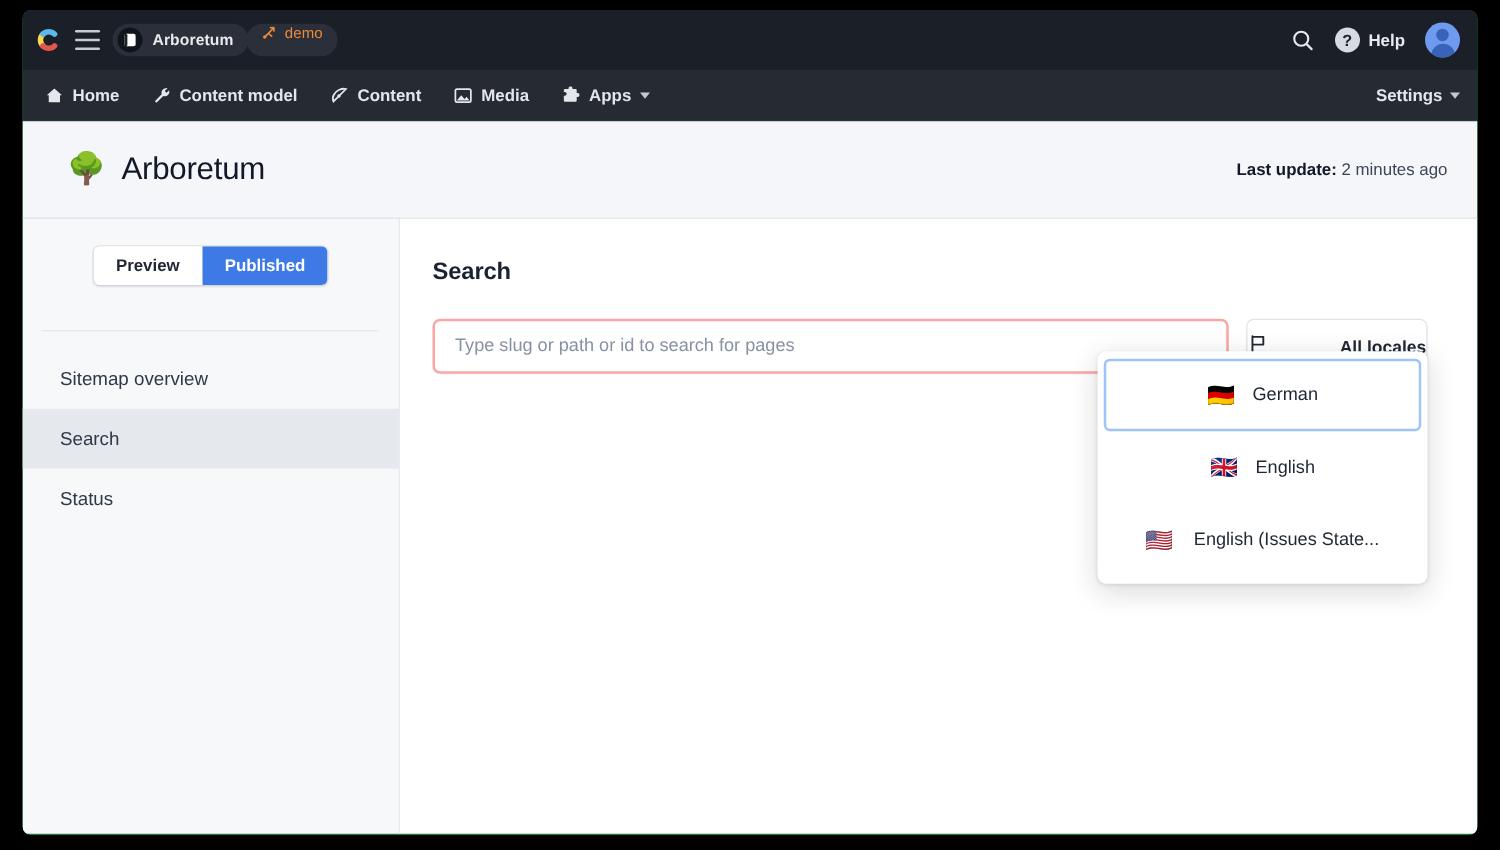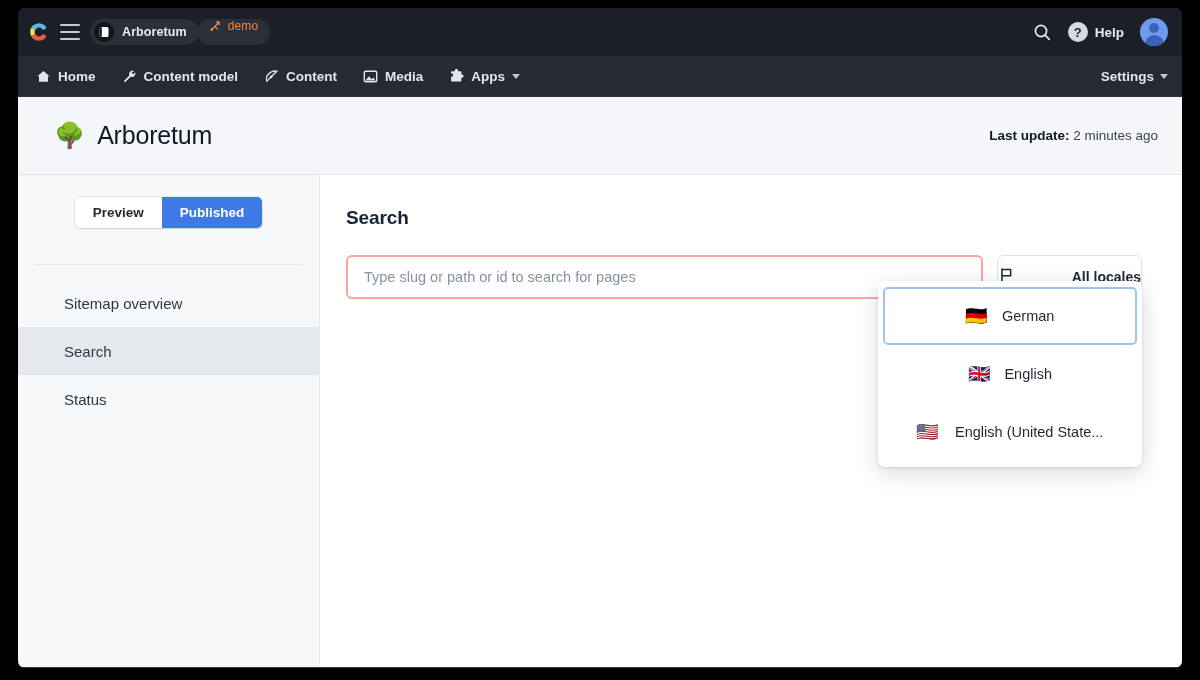--- a/index.html
+++ b/index.html
@@ -11,21 +11,21 @@
     overflow: hidden;
   }
 
   
   #frame {
     position: absolute;
     left: 18px; top: 8px;
     width: 1164px; height: 660px;
     border-radius: 7px;
     overflow: hidden;
-    background: #4c1d95;
+    background: #15803d;
   }
 
   
   .topbar {
     height: 48px;
     background: #1b1f27;
     display: flex;
     align-items: center;
     padding: 0 14px 0 10px;
     position: relative;
@@ -160,21 +160,21 @@
   .tg-on  { background: #3d7ae5; color: #fff; }
 
   .side-sep {
     height: 1px; background: #e4e8ed;
     margin: 36px 16px 0 16px;
   }
   .side-list { margin-top: 14px; }
   .side-item {
     height: 48px;
     display: flex; align-items: center;
-    padding-left: 46px;
+    padding-left: 30px;
     font-size: 15px;
     color: #2e3846;
     cursor: pointer;
   }
   .side-item.active { background: #e5e9ee; }
 
   .main {
     flex: 1;
     background: #fff;
     padding: 32px 40px 0 26px;
@@ -409,19 +409,19 @@
         <div class="locale-item focused">
           <span class="flag">🇩🇪</span>
           <span>German</span>
         </div>
         <div class="locale-item">
           <span class="flag">🇬🇧</span>
           <span>English</span>
         </div>
         <div class="locale-item us">
           <span class="flag">🇺🇸</span>
-          <span>English (United State...</span>
+          <span>English (Issues State...</span>
         </div>
       </div>
 
     </div>
   </div>
 </div>
 
 </body></html>

